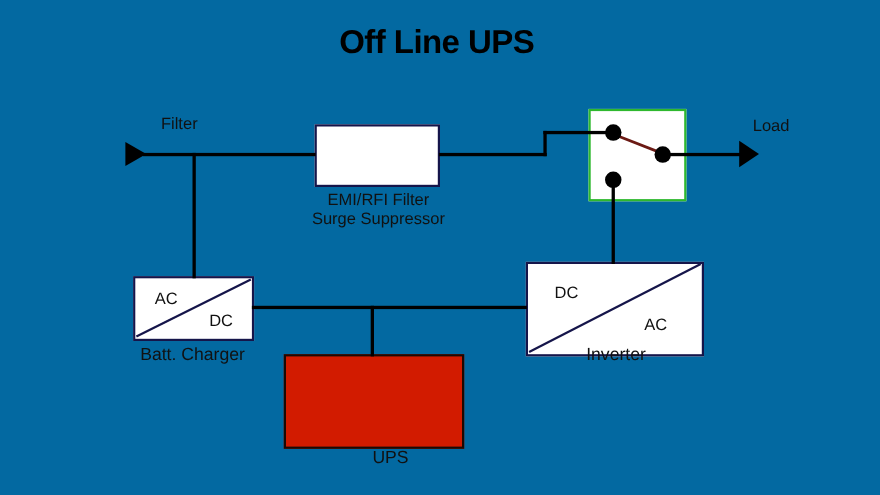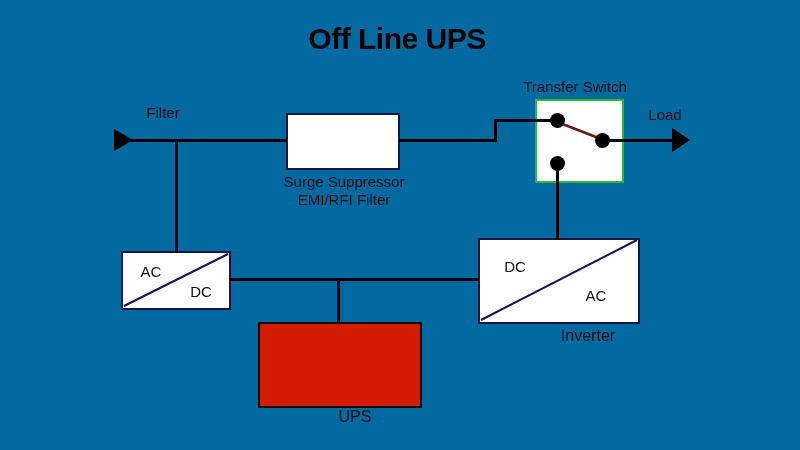--- a/index.html
+++ b/index.html
@@ -97,30 +97,30 @@
     <line x1="124" y1="306" x2="228" y2="254" stroke="#15154a" stroke-width="2" style="stroke: rgb(21, 21, 74);"></line>
     <line x1="481" y1="320" x2="637" y2="240" stroke="#15154a" stroke-width="2" style="stroke: rgb(21, 21, 74);"></line>
     <line x1="560" y1="123" x2="601" y2="139" stroke="#6b1a14" stroke-width="2.5" style="stroke: rgb(107, 26, 20);"></line>
   </svg>
 
   <div class="dot" style="left:550px; top:113px;"></div>
   <div class="dot" style="left:595px; top:133px;"></div>
   <div class="dot" style="left:550px; top:156px;"></div>
 
   <div class="lbl" style="left:163px; top:104px;">Filter</div>
-  <div class="lbl" style="left:575px; top:78px;">Transfer Switch</div>
-  <div class="lbl" style="left:665px; top:106px;text-align:center;">Load</div>
+  <div class="lbl" style="left:701px; top:106px;text-align:center;">Load</div>
 
   <div class="lbl" style="left:344px; top:173px;">
+    <div>EMI/RFI Filter</div>
     <div>Surge Suppressor</div>
-    <div>EMI/RFI Filter</div>
   </div>
 
   <div class="lbl" style="left:151px; top:263px;">AC</div>
   <div class="lbl" style="left:201px; top:283px;">DC</div>
+  <div class="lbl big" style="left:175px; top:314px;">Batt. Charger</div>
 
   <div class="lbl" style="left:515px; top:258px;">DC</div>
   <div class="lbl" style="left:596px; top:287px;">AC</div>
-  <div class="lbl big" style="left:560px; top:327px;margin-left:28px;">Inverter</div>
+  <div class="lbl big" style="left:560px; top:314px;">Inverter</div>
 
   <div class="lbl big" style="left:355px; top:408px;">UPS</div>
 
 </div>
 
 </body></html>

